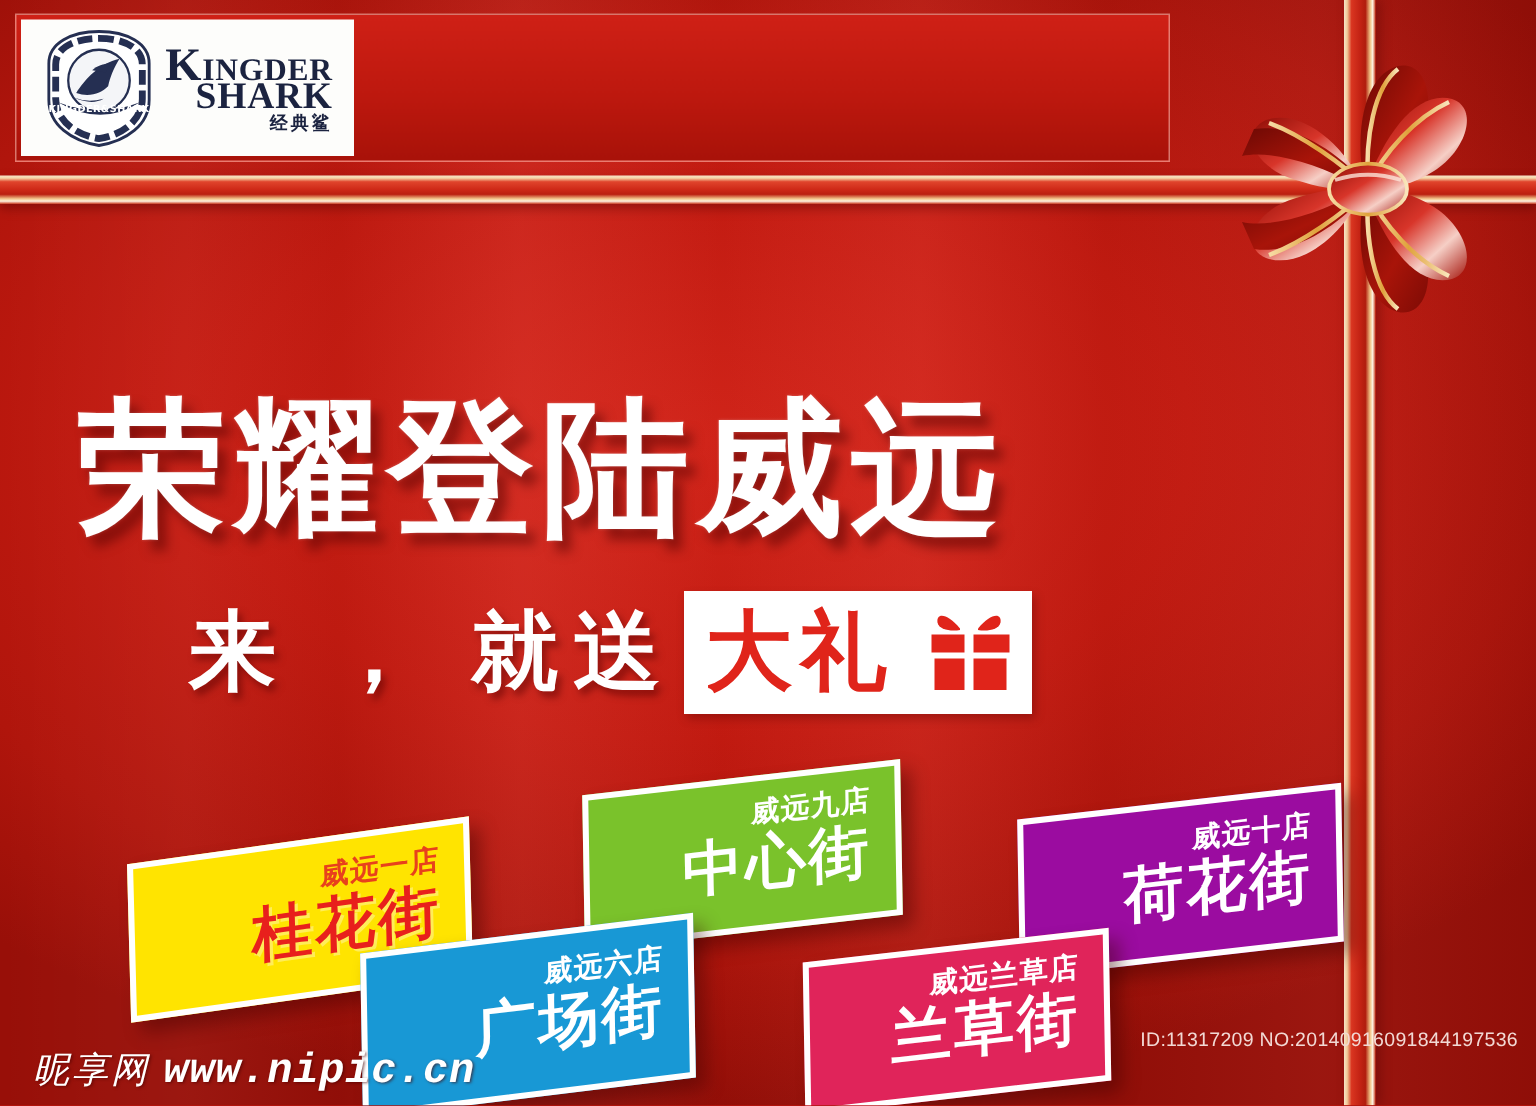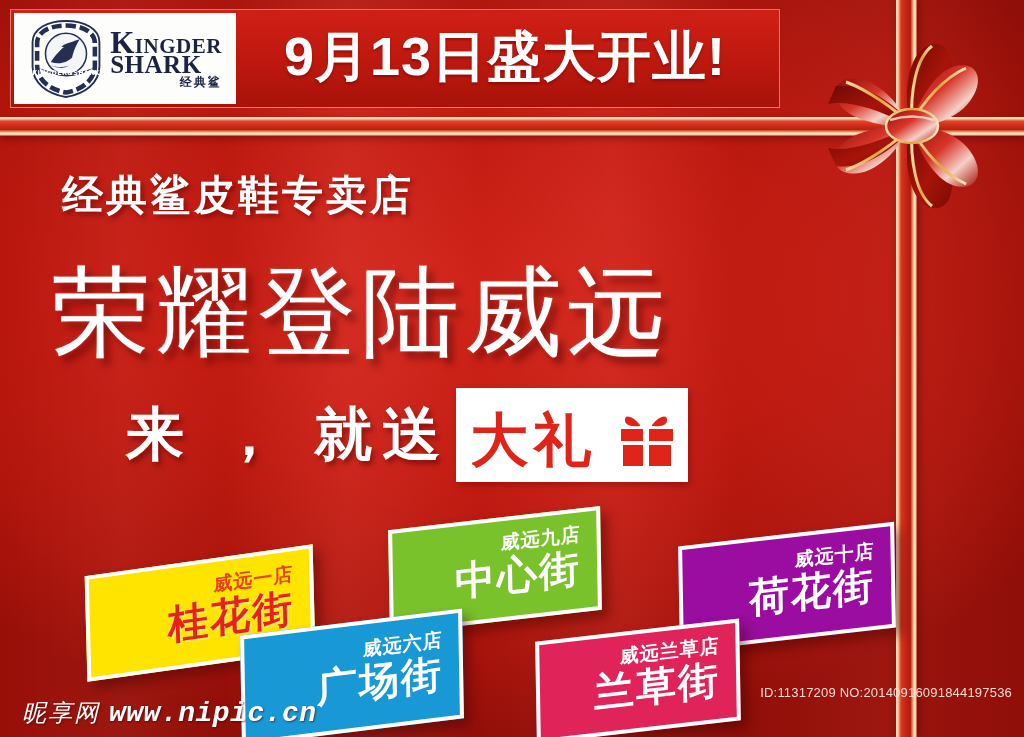--- a/index.html
+++ b/index.html
@@ -28,21 +28,21 @@
     background:linear-gradient(180deg,#cf2016 0%, #bd180e 55%, #a81209 100%);
     border:1px solid rgba(255,200,190,.55);
     box-sizing:border-box;display:flex;align-items:stretch;z-index:6;
   }
   .logo-box{
     width:222px;margin:3px;background:#fdfdfb;
     display:flex;align-items:center;justify-content:center;gap:6px;
     box-sizing:border-box;
   }
   .crest{width:76px;height:80px;flex:0 0 auto;}
-  .brandwrap{display:flex;flex-direction:column;align-items:flex-start;line-height:.92;}
+  .brandwrap{display:flex;flex-direction:column;align-items:flex-end;line-height:.92;}
   .brand-l1,.brand-l2{
     font-family:"Liberation Serif","DejaVu Serif",serif;
     color:#1b2340;font-weight:700;letter-spacing:.5px;white-space:nowrap;
   }
   .brand-l1{font-size:21px;}
   .brand-l1 .cap{font-size:31px;line-height:.9;}
   .brand-l2{font-size:25px;margin-top:-3px;}
   .brand-cn{
     font-size:12px;color:#1b2340;font-weight:700;letter-spacing:2px;
     align-self:flex-end;margin-top:1px;padding-left:40px;
@@ -72,35 +72,35 @@
   .bow{position:absolute;left:806px;top:8px;width:218px;height:232px;z-index:5;}
 
   
   .subtitle{
     position:absolute;left:62px;top:168px;z-index:7;
     color:#fff;font-size:41px;font-weight:700;letter-spacing:3px;white-space:nowrap;
     text-shadow:3px 3px 5px rgba(85,0,0,.55);
   }
   .headline{
     position:absolute;left:52px;top:248px;z-index:7;
-    color:#fff;font-size:98px;font-weight:400;letter-spacing:5px;white-space:nowrap;
+    color:#fff;font-size:98px;font-weight:700;letter-spacing:5px;white-space:nowrap;
     text-shadow:6px 7px 7px rgba(80,0,0,.5), 0 0 2px rgba(255,255,255,.3);
   }
 
   .giftline{
     position:absolute;left:126px;top:392px;z-index:7;
     display:flex;align-items:center;height:86px;
   }
   .giftline .plain{
     color:#fff;font-size:58px;font-weight:700;letter-spacing:10px;white-space:nowrap;
     text-shadow:3px 4px 5px rgba(85,0,0,.5);
   }
   .gift-box{
     background:#fff;height:82px;display:flex;align-items:center;gap:20px;
-    padding:12px 10px 0 14px;margin-left:6px;box-shadow:2px 3px 6px rgba(80,0,0,.35);
+    padding:0 10px 0 14px;margin-left:6px;box-shadow:2px 3px 6px rgba(80,0,0,.35);
   }
   .gift-box .hot{
     color:#e0241a;font-size:58px;font-weight:700;letter-spacing:5px;white-space:nowrap;
   }
   .gift-icon{width:62px;height:58px;flex:0 0 auto;}
 
   
   .tag{
     position:absolute;z-index:8;
     border:4px solid #ffffff;
@@ -186,21 +186,20 @@
         <path d="M14 64 q36 14 72 0 q-34 22 -72 0 Z" fill="#252f52"></path>
         <text x="50" y="73" text-anchor="middle" font-family="DejaVu Sans, sans-serif" font-size="8.5" font-weight="bold" fill="#ffffff" letter-spacing=".4">KINGDER&amp;SHARK</text>
       </svg>
       <div class="brandwrap">
         <div class="brand-l1"><span class="cap">K</span><span>INGDER</span></div>
         <div class="brand-l2">SHARK</div>
         <div class="brand-cn">经典鲨</div>
       </div>
     </div>
 
-    <div class="banner-headline">9月13日盛大开业!</div>
   </div>
 
   <div class="ribbon-h"></div>
   <div class="ribbon-v"></div>
 
   <svg class="bow" viewBox="0 0 218 232">
     <defs>
       <linearGradient id="gL" x1="0" y1="0" x2="1" y2="1">
         <stop offset="0%" stop-color="#8e0d06"></stop>
           <stop offset="42%" stop-color="#d8352a"></stop>
@@ -234,21 +233,20 @@
     <path d="M40 74 C62 82 90 102 104 116" fill="none" stroke="url(#gGold)" stroke-width="3"></path>
     <path d="M126 198 C110 186 104 152 106 120" fill="none" stroke="url(#gGold)" stroke-width="3"></path>
     <path d="M160 176 C138 166 116 142 106 120" fill="none" stroke="url(#gGold)" stroke-width="3"></path>
     <path d="M40 162 C62 154 90 134 104 120" fill="none" stroke="url(#gGold)" stroke-width="3"></path>
 
     <ellipse cx="106" cy="118" rx="26" ry="17" fill="url(#gL)"></ellipse>
     <ellipse cx="106" cy="118" rx="26" ry="17" fill="none" stroke="url(#gGold)" stroke-width="2.5"></ellipse>
     <path d="M84 112 q22 -7 44 0" fill="none" stroke="#fbe4d8" stroke-width="2.5" opacity=".8"></path>
   </svg>
 
-  <div class="subtitle">经典鲨皮鞋专卖店</div>
   <div class="headline">荣耀登陆威远</div>
 
   <div class="giftline">
     <span class="plain">来 ， 就送</span>
     <span class="gift-box">
       <span class="hot">大礼</span>
       <svg class="gift-icon" viewBox="0 0 62 58">
         <path d="M24 13 C16 3 8 2 9 9 C10 14 18 15 24 14 Z" fill="#e0241a"></path>
         <path d="M36 13 C44 3 52 2 51 9 C50 14 42 15 36 14 Z" fill="#e0241a"></path>
         <rect x="5" y="17" width="22" height="12" fill="#e0241a"></rect>

